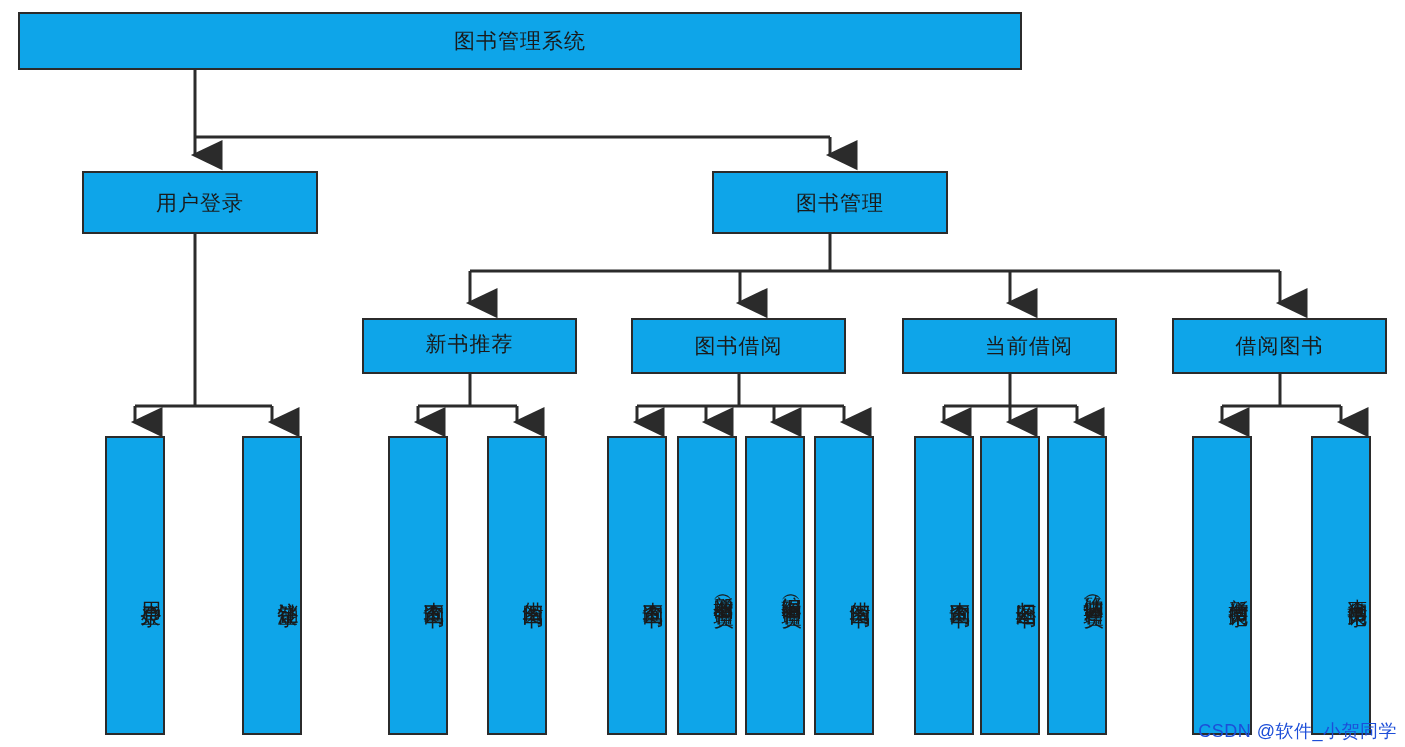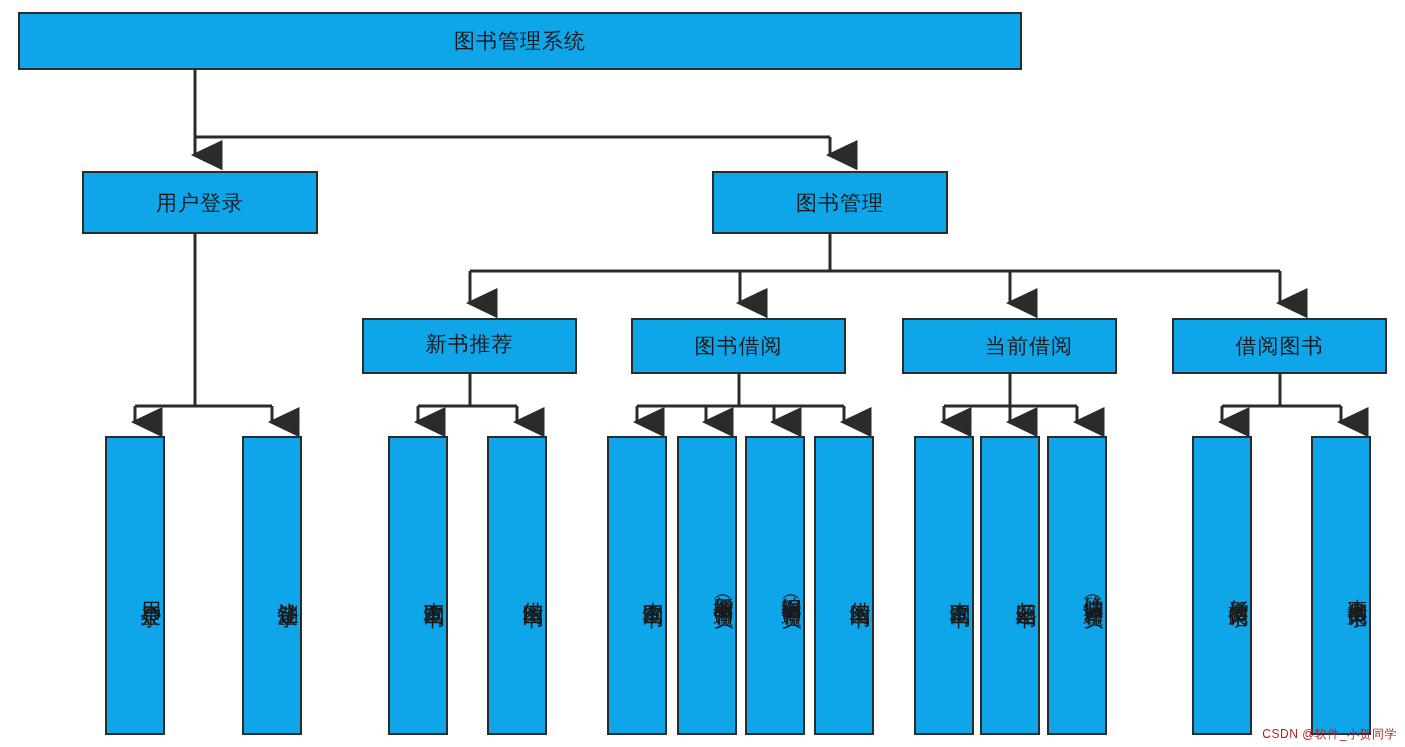--- a/index.html
+++ b/index.html
@@ -6,21 +6,21 @@
   body{font-family:"Liberation Sans","DejaVu Sans",sans-serif;}
   #canvas{position:relative;width:1405px;height:747px;background:#ffffff;overflow:hidden;}
   #edges{position:absolute;left:0;top:0;width:1405px;height:747px;}
   .node{position:absolute;box-sizing:border-box;border:2px solid #2b2b2b;background:#0ea5e9;
         display:flex;align-items:center;justify-content:center;color:#1a1a1a;}
   .node.h{font-size:21px;line-height:1.2;letter-spacing:1px;}
   .node.v{font-size:21px;line-height:1.18;letter-spacing:2px;
           writing-mode:vertical-rl;text-orientation:upright;white-space:nowrap;
           padding-top:6px;align-items:flex-start;justify-content:center;}
   .node.v.tall{font-size:20px;}
-  #watermark{position:absolute;right:8px;bottom:4px;font-size:12px;color:#b91c1c;
+  #watermark{position:absolute;right:8px;bottom:4px;font-size:18px;color:#1d4ed8;
              letter-spacing:.5px;white-space:nowrap;}
 </style>
 </head>
 <body>
 
 <div id="canvas">
 
   <svg id="edges" viewBox="0 0 1405 747">
     <defs>
       <marker id="arrow" viewBox="0 0 12 12" refX="6" refY="10" markerWidth="11" markerHeight="11" orient="auto">

